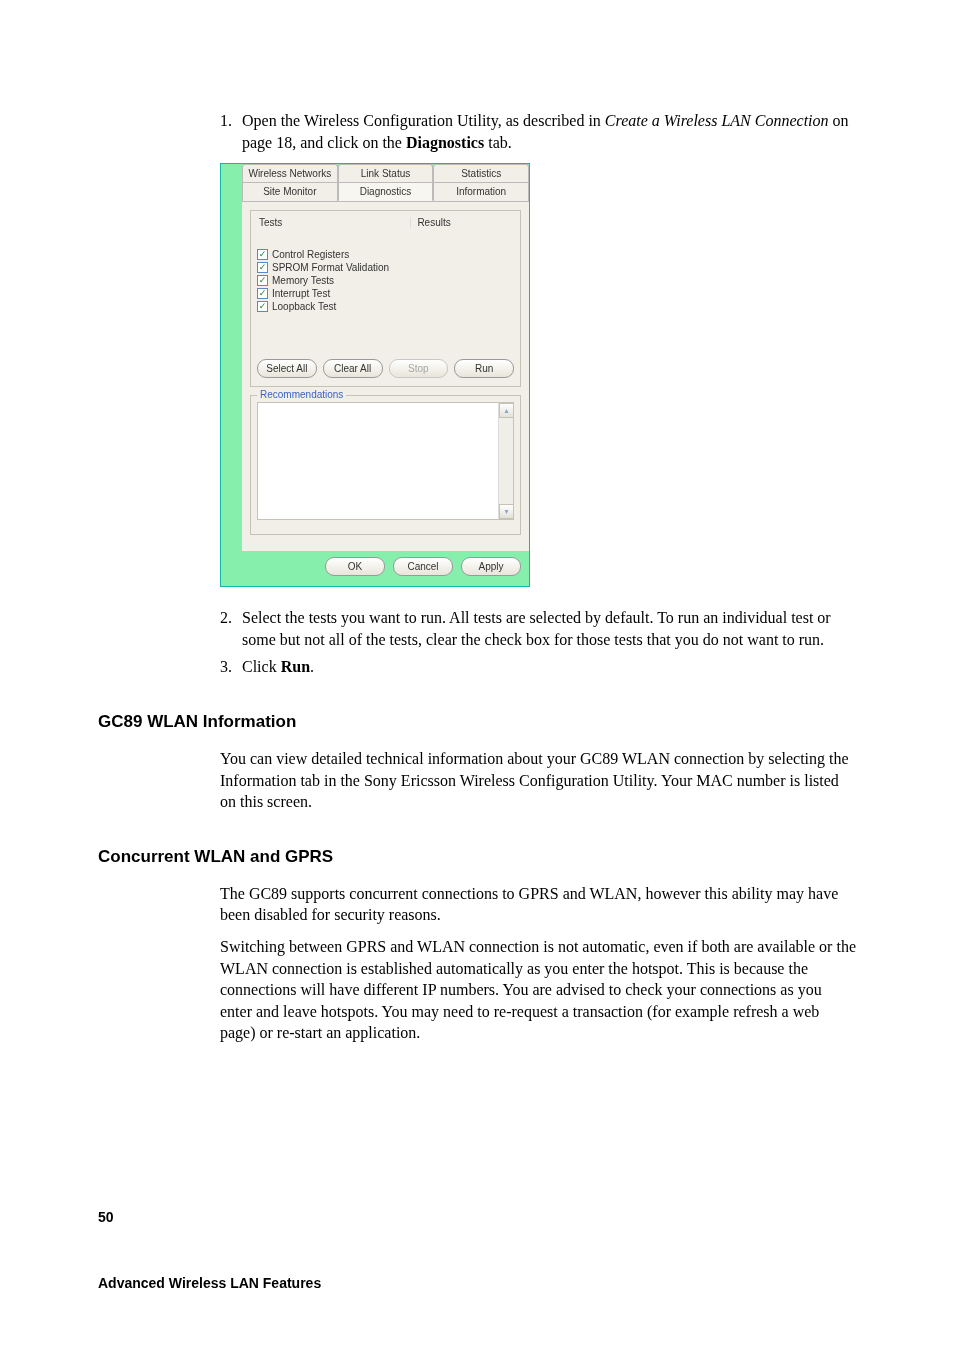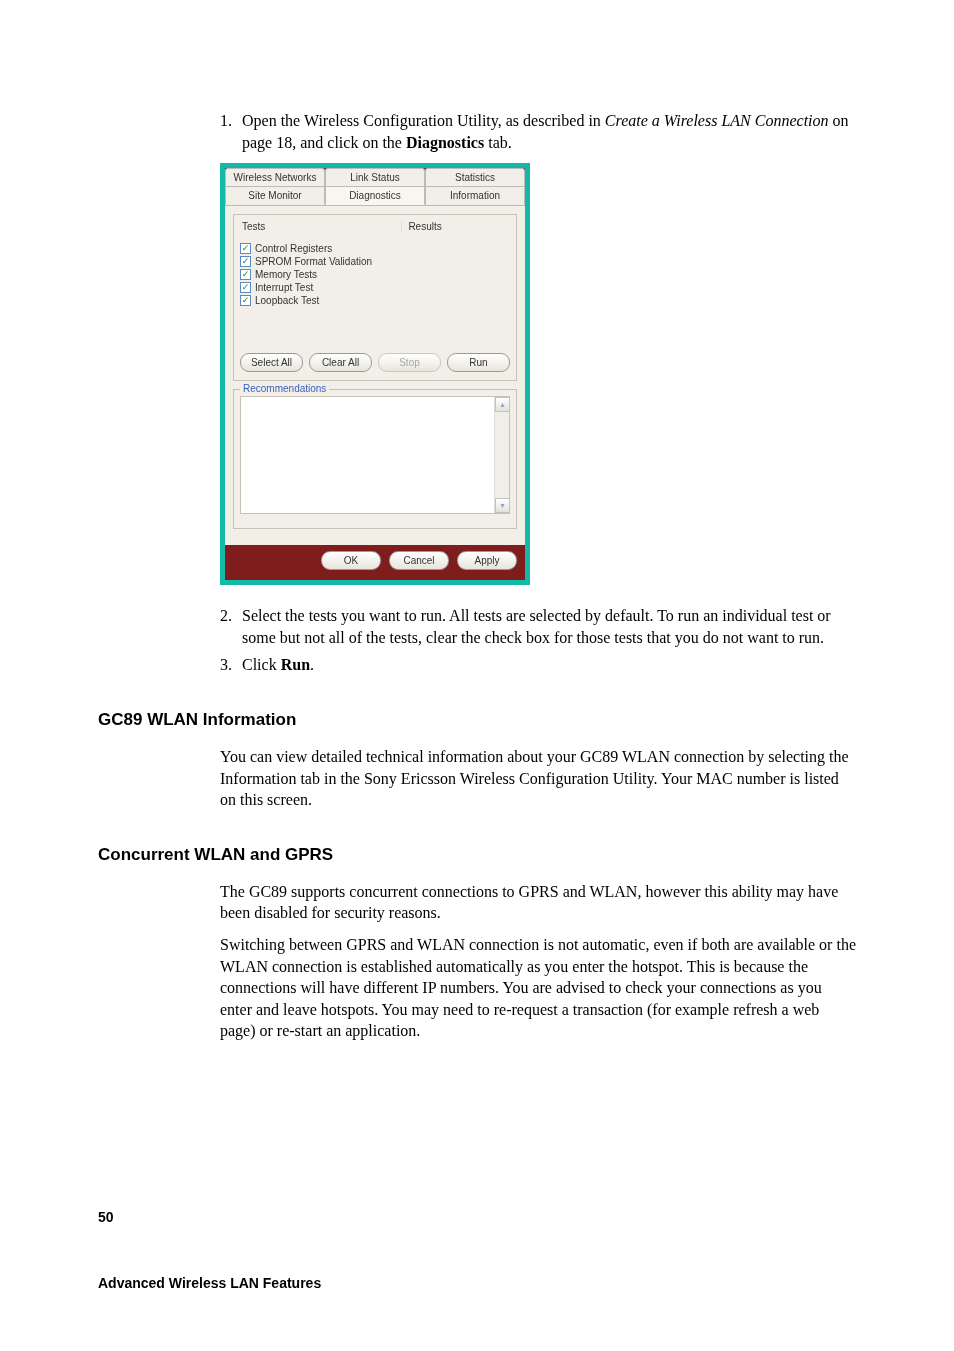--- a/index.html
+++ b/index.html
@@ -19,22 +19,23 @@
     .italic { font-style: italic; }
     .bold { font-weight: bold; }
 
     
     .dialog {
       width: 310px;
       margin: 10px 0 20px 0;
       font-family: Tahoma, Arial, sans-serif;
       font-size: 10px;
       color: #333;
-      border: 5px solid #14b8a6;
-      background: #7f1d1d;
+      border: 1px solid #14b8a6;
+      background: #86efac;
+      padding-left: 21px;
     }
     .tabrow1, .tabrow2 {
       display: flex;
       font-size: 10px;
     }
     .tabrow1 .tab, .tabrow2 .tab {
       flex: 1;
       text-align: center;
       padding: 3px 4px;
       border: 1px solid #bbb;
@@ -57,21 +58,21 @@
     }
     .box-legend {
       position: absolute;
       top: -7px;
       left: 6px;
       background: #f1efe7;
       padding: 0 3px;
       font-size: 10px;
       color: #0a3a8a;
     }
-    .tests-head { display: flex; font-size: 10px; margin-bottom: 10px; padding: 0 2px; }
+    .tests-head { display: flex; font-size: 10px; margin-bottom: 20px; padding: 0 2px; }
     .tests-head .col-tests { flex: 1.6; }
     .tests-head .col-results { flex: 1; border-left: 1px solid #ddd; padding-left: 6px; }
     .test-item { display: flex; align-items: center; gap: 4px; font-size: 10px; padding: 1px 0; }
     .cb {
       width: 11px; height: 11px;
       border: 1px solid #5a8ac6;
       background: #fff;
       font-size: 9px; line-height: 9px;
       text-align: center;
       color: #2a7a2a;

